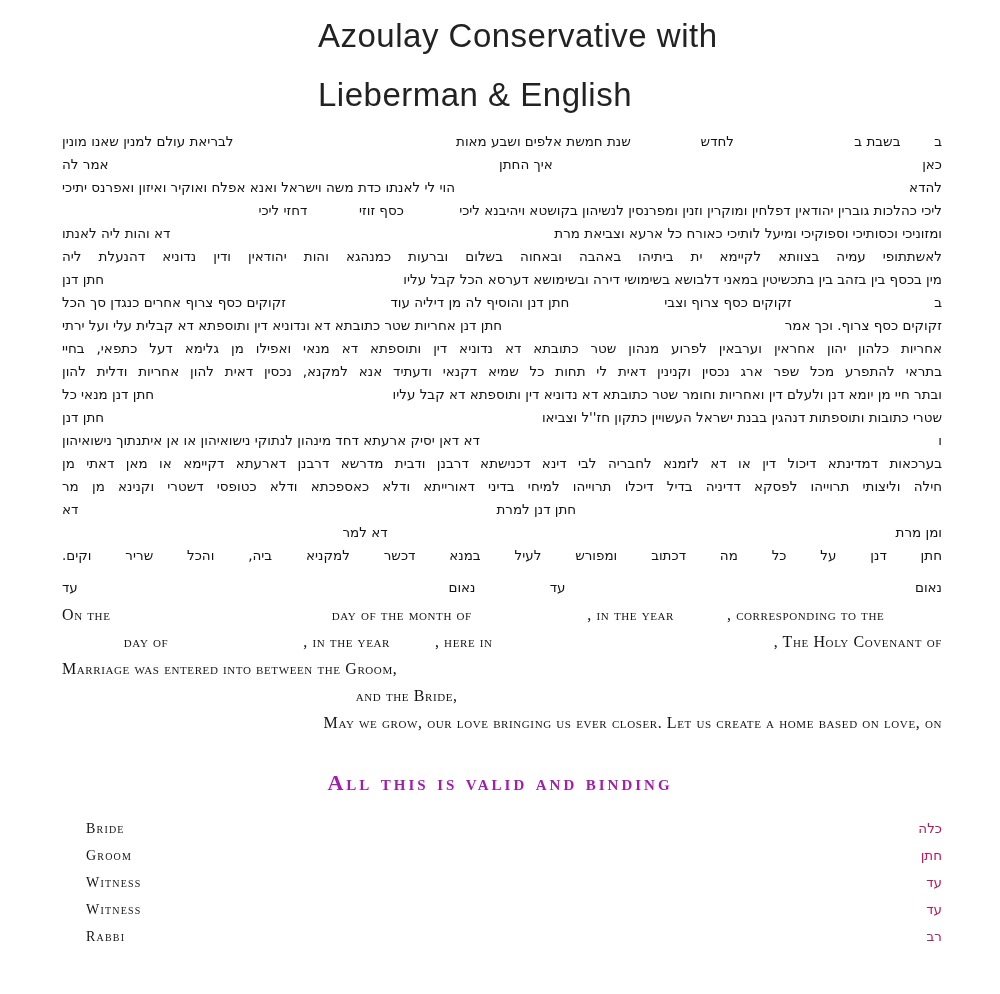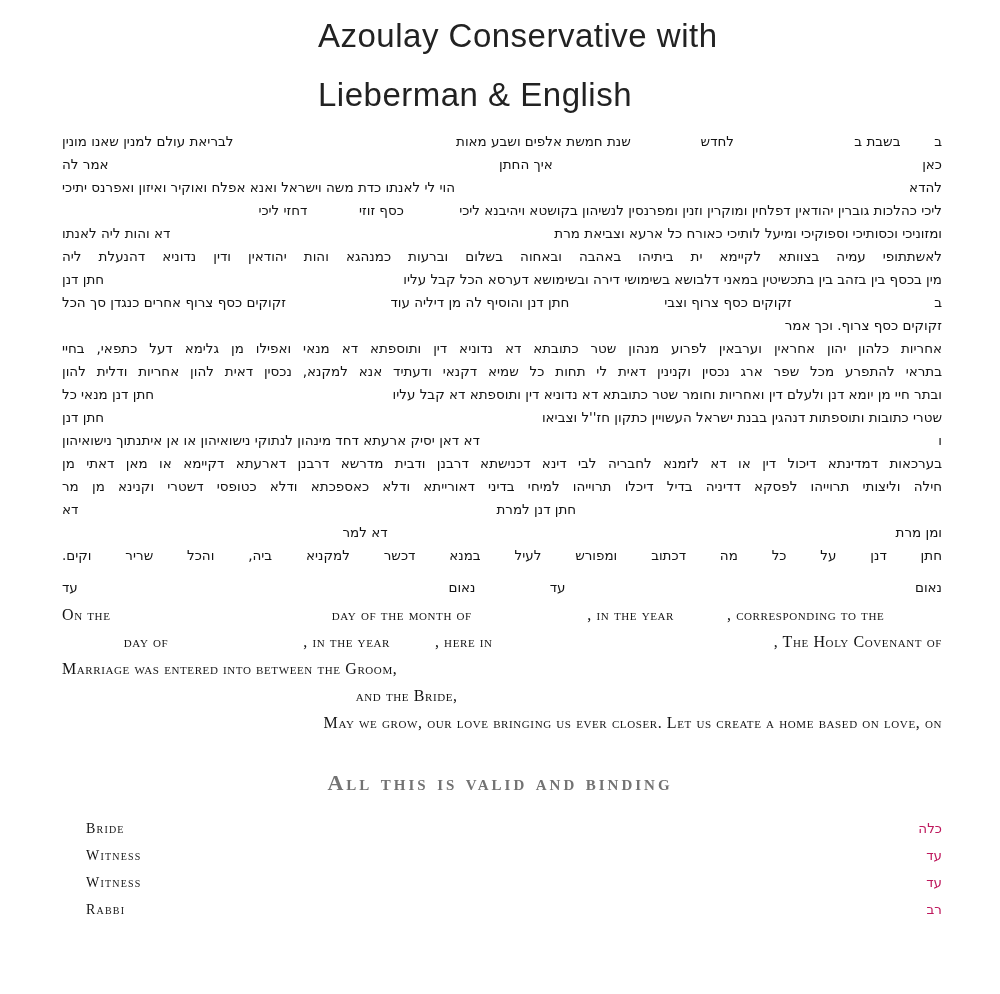--- a/index.html
+++ b/index.html
@@ -33,21 +33,21 @@
     font-size:16px;color:#141414;letter-spacing:0.6px;
   }
   .e-line{display:flex;align-items:baseline;height:27px;white-space:nowrap;}
   .e-line.full{display:block;text-align:justify;text-align-last:justify;height:27px;overflow:hidden;}
   
   .binding-heading{
     position:absolute;left:0;right:0;top:770px;
     text-align:center;
     font-family:"Liberation Serif",serif;
     font-variant:small-caps;font-weight:700;
-    font-size:22px;letter-spacing:3px;color:#737373;
+    font-size:22px;letter-spacing:3px;color:#a21caf;
   }
   
   .signatures{
     position:absolute;left:62px;right:58px;top:820px;margin-left:24px;
   }
   .sig-row{display:flex;justify-content:space-between;align-items:baseline;height:27px;}
   .sig-label{
     font-family:"Liberation Serif",serif;font-variant:small-caps;
     font-size:14px;letter-spacing:1.2px;color:#141414;
   }
@@ -114,20 +114,21 @@
         <span class="gap" style="flex-grow: 75;"></span>
         <span>זקוקים כסף צרוף וצבי</span>
         <span class="gap" style="flex-grow: 50;"></span>
         <span>חתן דנן והוסיף לה מן דיליה עוד</span>
         <span class="gap" style="flex-grow: 55;"></span>
         <span>זקוקים כסף צרוף אחרים כנגדן סך הכל</span>
       </div>
       <div class="h-line">
         <span>זקוקים כסף צרוף. וכך אמר</span>
         <span class="gap" style="flex-grow: 95;"></span>
+        <span>חתן דנן אחריות שטר כתובתא דא ונדוניא דין ותוספתא דא קבלית עלי ועל ירתי</span>
       </div>
       <div class="h-line full"><span>אחריות כלהון יהון אחראין וערבאין לפרוע מנהון שטר כתובתא דא נדוניא דין ותוספתא דא מנאי ואפילו מן גלימא דעל כתפאי, בחיי</span></div>
       <div class="h-line full"><span>בתראי להתפרע מכל שפר ארג נכסין וקנינין דאית לי תחות כל שמיא דקנאי ודעתיד אנא למקנא, נכסין דאית להון אחריות ודלית להון</span></div>
       <div class="h-line">
         <span>ובתר חיי מן יומא דנן ולעלם דין ואחריות וחומר שטר כתובתא דא נדוניא דין ותוספתא דא קבל עליו</span>
         <span class="gap" style="flex-grow: 75;"></span>
         <span>חתן דנן מנאי כל</span>
       </div>
       <div class="h-line">
         <span>שטרי כתובות ותוספתות דנהגין בבנת ישראל העשויין כתקון חז''ל וצביאו</span>
@@ -202,20 +203,24 @@
     </div>
 
   <div class="binding-heading">All this is valid and binding</div>
 
   <div class="signatures">
     <div class="sig-row">
       <span class="sig-label">Bride</span>
       <span class="sig-hebrew">כלה</span>
     </div>
     <div class="sig-row">
+      <span class="sig-label">Groom</span>
+      <span class="sig-hebrew">חתן</span>
+    </div>
+    <div class="sig-row">
       <span class="sig-label">Witness</span>
       <span class="sig-hebrew">עד</span>
     </div>
     <div class="sig-row">
       <span class="sig-label">Witness</span>
       <span class="sig-hebrew">עד</span>
     </div>
     <div class="sig-row">
       <span class="sig-label">Rabbi</span>
       <span class="sig-hebrew">רב</span>

